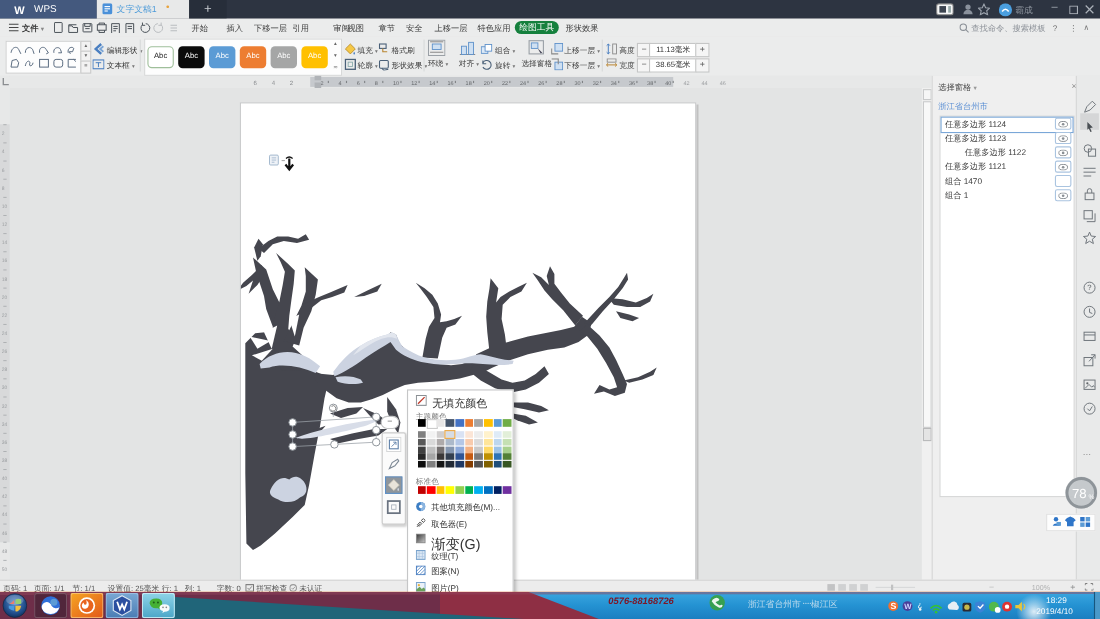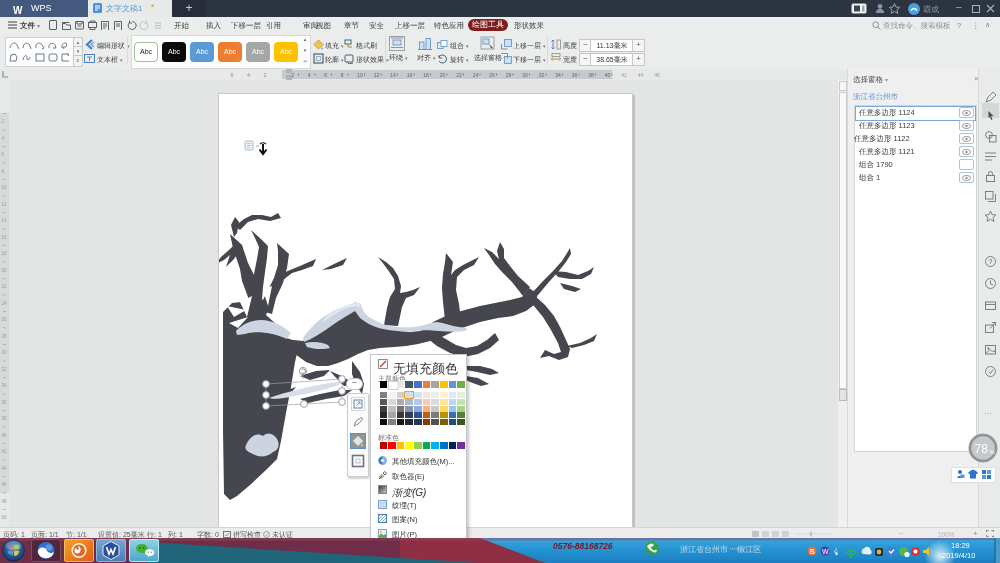--- a/index.html
+++ b/index.html
@@ -7,21 +7,21 @@
 .abs{position:absolute;}
 
 #titlebar{left:0;top:0;width:1000px;height:17px;background:#2d3441;}
 #wpslogo{left:0;top:0;width:88px;height:17px;background:#44597e;color:#fff;font-size:9px;line-height:17px;}
 #doctab{left:88px;top:0;width:84px;height:17px;background:#e8e9e9;}
 #doctab .t{position:absolute;left:18px;top:3px;font-size:8px;color:#4d9bd9;}
 #plus{left:172px;top:0;width:34px;height:17px;background:#272e3a;color:#c8ccd2;font-size:12px;text-align:center;line-height:16px;}
 
 #menubar{left:0;top:17px;width:1000px;height:16px;background:#ebecec;}
 .mitem{position:absolute;top:3.5px;font-size:7.5px;color:#3a3a3a;}
-#pill{position:absolute;left:468px;top:2px;width:40px;height:12px;background:#7f1d1d;border-radius:6px;color:#fff;font-size:8px;text-align:center;line-height:12px;}
+#pill{position:absolute;left:468px;top:2px;width:40px;height:12px;background:#15803d;border-radius:6px;color:#fff;font-size:8px;text-align:center;line-height:12px;}
 
 #toolbar{left:0;top:33px;width:1000px;height:36px;background:#ebecec;border-bottom:1px solid #d2d3d3;}
 .vsep{position:absolute;top:3px;width:1px;height:29px;background:#d8d9d9;}
 .tbtxt{position:absolute;font-size:7px;color:#3c3c3c;white-space:nowrap;}
 .abc{position:absolute;top:9px;width:24px;height:20px;border-radius:4px;font-size:7px;text-align:center;line-height:20px;}
 
 #hruler{left:9px;top:69px;width:991px;height:11px;background:#e7e8e8;}
 #vruler{left:0;top:69px;width:9px;height:458px;background:#e7e8e8;}
 
 #canvas{left:9px;top:80px;width:829px;height:447px;background:#e3e4e4;}
@@ -468,35 +468,35 @@
           <circle cx="4.5" cy="3" r="1.2" fill="#8a8f94"></circle>
         </svg>
       </div>
       <span class="abs" style="left:5px;top:16px;font-size:7.5px;color:#3a3a3a;white-space:nowrap;">任意多边形 1123</span>
       <div class="abs" style="left:105px;top:15px;width:13px;height:9px;border:1px solid #aac4e0;border-radius:2px;background:#fff;">
         <svg width="9" height="6" style="position:absolute;left:2px;top:1.5px">
           <ellipse cx="4.5" cy="3" rx="4" ry="2.6" fill="none" stroke="#8a8f94" stroke-width="0.9"></ellipse>
           <circle cx="4.5" cy="3" r="1.2" fill="#8a8f94"></circle>
         </svg>
       </div>
-      <span class="abs" style="left:0;top:29px;font-size:7.5px;color:#3a3a3a;white-space:nowrap;">任意多边形 1122</span>
+      <span class="abs" style="left:23px;top:29px;font-size:7.5px;color:#3a3a3a;white-space:nowrap;">任意多边形 1122</span>
       <div class="abs" style="left:105px;top:28px;width:13px;height:9px;border:1px solid #aac4e0;border-radius:2px;background:#fff;">
         <svg width="9" height="6" style="position:absolute;left:2px;top:1.5px">
           <ellipse cx="4.5" cy="3" rx="4" ry="2.6" fill="none" stroke="#8a8f94" stroke-width="0.9"></ellipse>
           <circle cx="4.5" cy="3" r="1.2" fill="#8a8f94"></circle>
         </svg>
       </div>
       <span class="abs" style="left:5px;top:42px;font-size:7.5px;color:#3a3a3a;white-space:nowrap;">任意多边形 1121</span>
       <div class="abs" style="left:105px;top:41px;width:13px;height:9px;border:1px solid #aac4e0;border-radius:2px;background:#fff;">
         <svg width="9" height="6" style="position:absolute;left:2px;top:1.5px">
           <ellipse cx="4.5" cy="3" rx="4" ry="2.6" fill="none" stroke="#8a8f94" stroke-width="0.9"></ellipse>
           <circle cx="4.5" cy="3" r="1.2" fill="#8a8f94"></circle>
         </svg>
       </div>
-      <span class="abs" style="left:5px;top:55px;font-size:7.5px;color:#3a3a3a;white-space:nowrap;">组合 1790</span>
+      <span class="abs" style="left:5px;top:55px;font-size:7.5px;color:#3a3a3a;white-space:nowrap;">组合 1470</span>
       <div class="abs" style="left:105px;top:54px;width:13px;height:9px;border:1px solid #aac4e0;border-radius:2px;background:#fff;"></div>
       <span class="abs" style="left:5px;top:68px;font-size:7.5px;color:#3a3a3a;white-space:nowrap;">组合 1</span>
       <div class="abs" style="left:105px;top:67px;width:13px;height:9px;border:1px solid #aac4e0;border-radius:2px;background:#fff;">
         <svg width="9" height="6" style="position:absolute;left:2px;top:1.5px">
           <ellipse cx="4.5" cy="3" rx="4" ry="2.6" fill="none" stroke="#8a8f94" stroke-width="0.9"></ellipse>
           <circle cx="4.5" cy="3" r="1.2" fill="#8a8f94"></circle>
         </svg>
       </div>
     </div>
 </div>
@@ -631,21 +631,21 @@
       <rect x="1.5" y="1.5" width="11" height="11" fill="none" stroke="#6a7380" stroke-width="1.6"></rect>
       <rect x="5" y="5" width="4" height="4" fill="none" stroke="#aab2bc" stroke-width="0.8"></rect>
     </svg>
 </div>
 
 <div id="popup" class="abs" style="left:370px;top:354px;width:95px;height:185px;background:#fff;border:1px solid #c5c6c7;box-shadow:2px 2px 3px rgba(0,0,0,.22);">
   <svg style="position:absolute;left:7px;top:4px" width="10" height="10">
       <rect x="0.5" y="0.5" width="9" height="9" fill="#fff" stroke="#8a8f94"></rect>
       <path d="M8 2 L2 8" stroke="#c0392b" stroke-width="1.2"></path>
     </svg>
-  <span class="abs" style="left:22px;top:5px;font-size:13px;color:#333;text-align:center;">无填充颜色</span>
+  <span class="abs" style="left:22px;top:5px;font-size:10px;color:#333;text-align:center;">无填充颜色</span>
   <span class="abs" style="left:7px;top:18.5px;font-size:7px;color:#777;">主题颜色</span>
   <div id="swatches">
       <div class="abs" style="left:8.5px;top:25.5px;width:7.6px;height:7.6px;background:#000000;"></div>
       <div class="abs" style="left:8.5px;top:37.2px;width:7.6px;height:6px;background:#808080;"></div>
       <div class="abs" style="left:8.5px;top:43.93000000000001px;width:7.6px;height:6px;background:#595959;"></div>
       <div class="abs" style="left:8.5px;top:50.660000000000004px;width:7.6px;height:6px;background:#404040;"></div>
       <div class="abs" style="left:8.5px;top:57.39px;width:7.6px;height:6px;background:#262626;"></div>
       <div class="abs" style="left:8.5px;top:64.12px;width:7.6px;height:6px;background:#0d0d0d;"></div>
       <div class="abs" style="left:17.15px;top:25.5px;width:7.6px;height:7.6px;background:#ffffff;border:0.5px solid #ccc;"></div>
       <div class="abs" style="left:17.15px;top:37.2px;width:7.6px;height:6px;background:#f2f2f2;"></div>
@@ -726,21 +726,21 @@
   <span class="abs" style="left:21px;top:116.5px;font-size:7.5px;color:#333;">取色器(E)</span>
   <svg style="position:absolute;left:7px;top:130px" width="9" height="9">
       <defs>
         <linearGradient id="gr1" x1="0" y1="0" x2="1" y2="1">
           <stop offset="0" stop-color="#333"></stop>
           <stop offset="1" stop-color="#ccc"></stop>
         </linearGradient>
       </defs>
       <rect x="0.5" y="0.5" width="8" height="8" fill="url(#gr1)" stroke="#888"></rect>
     </svg>
-  <span class="abs" style="left:21px;top:131px;font-size:10px;color:#333;font-style:italic;">渐变(G)</span>
+  <span class="abs" style="left:21px;top:131px;font-size:13px;color:#333;">渐变(G)</span>
   <svg style="position:absolute;left:7px;top:144.5px" width="9" height="9">
       <rect x="0.5" y="0.5" width="8" height="8" fill="#dce8f5" stroke="#7aa3cc"></rect>
       <path d="M1 3 h7 M1 6 h7 M3 1 v7 M6 1 v7" stroke="#aac4e0" stroke-width="0.6"></path>
     </svg>
   <span class="abs" style="left:21px;top:145.5px;font-size:7.5px;color:#333;">纹理(T)</span>
   <svg style="position:absolute;left:7px;top:159px" width="9" height="9">
       <rect x="0.5" y="0.5" width="8" height="8" fill="#fff" stroke="#4a7fc1"></rect>
       <path d="M0.5 2.5 L2.5 0.5 M0.5 5.5 L5.5 0.5 M0.5 8.5 L8.5 0.5 M3.5 8.5 L8.5 3.5 M6.5 8.5 L8.5 6.5" stroke="#4a7fc1" stroke-width="0.7"></path>
     </svg>
   <span class="abs" style="left:21px;top:160px;font-size:7.5px;color:#333;">图案(N)</span>

